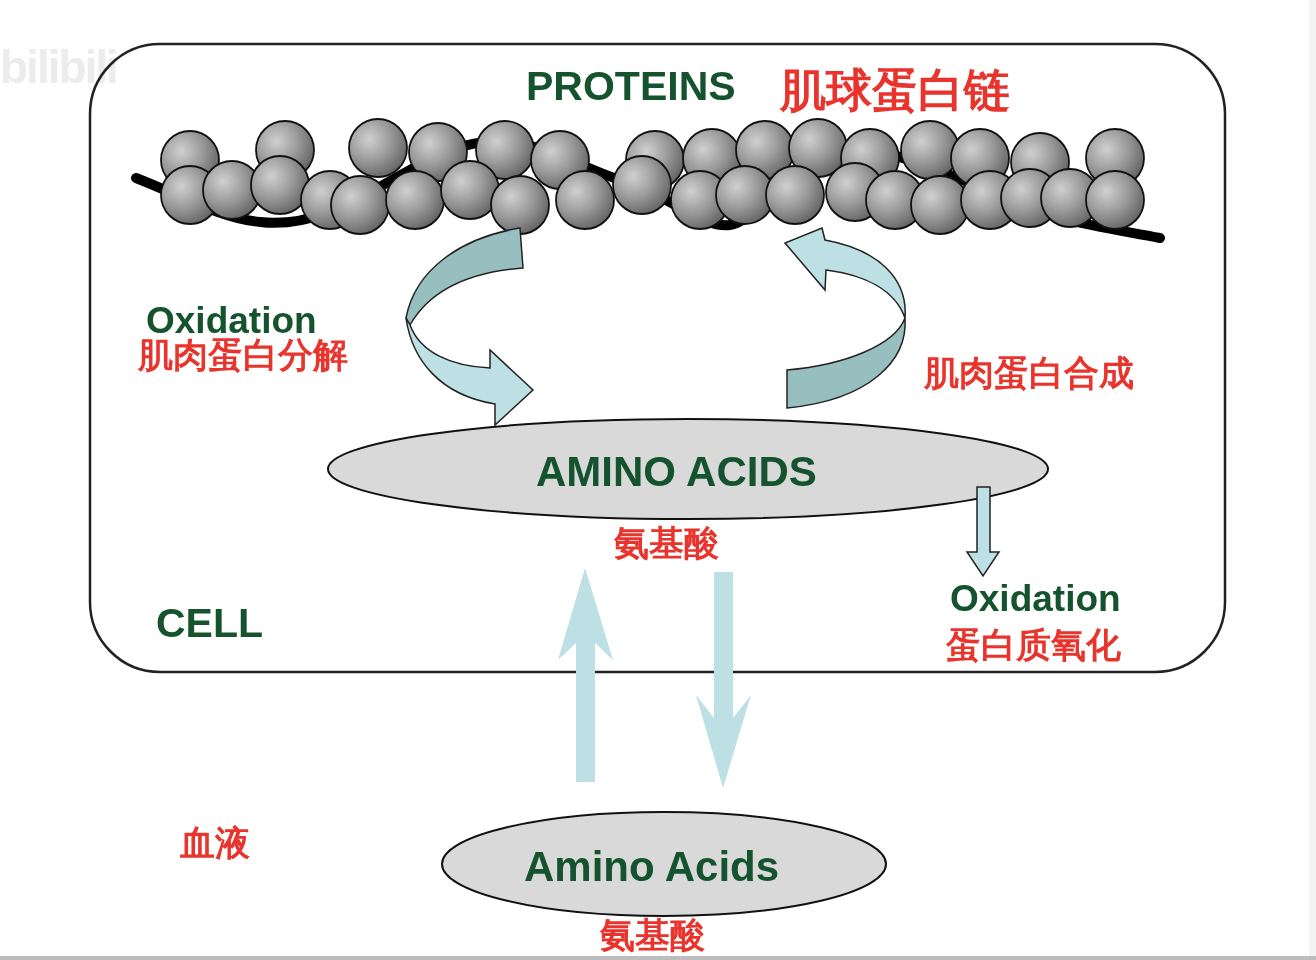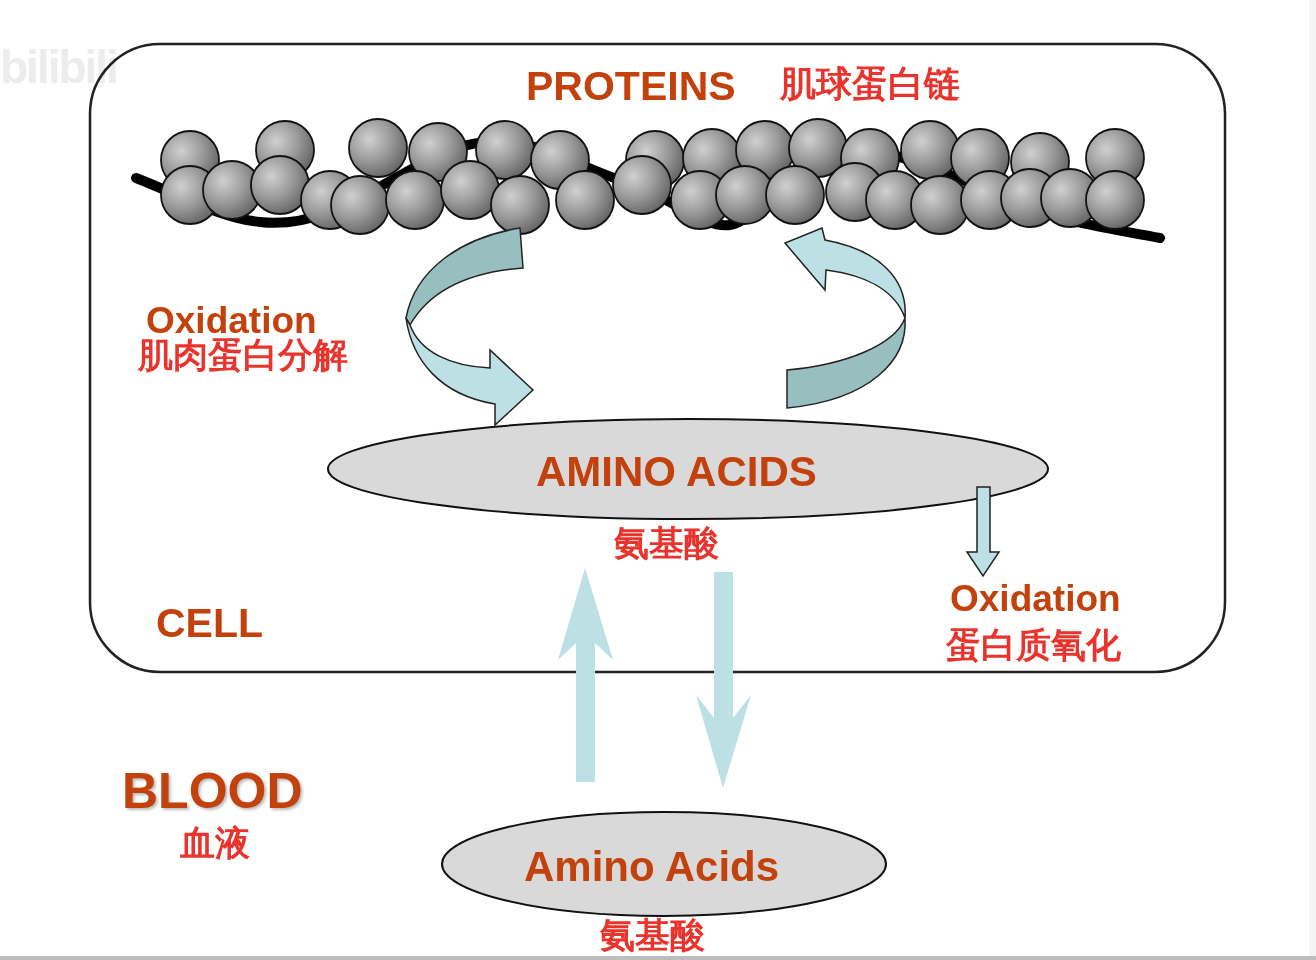--- a/index.html
+++ b/index.html
@@ -7,21 +7,21 @@
     width: 1316px; height: 960px; overflow: hidden;
     background: #ffffff;
     font-family: "Liberation Sans", "DejaVu Sans", sans-serif;
     position: relative;
   }
   #stage { position: absolute; left: 0; top: 0; width: 1316px; height: 960px; }
   .label {
     position: absolute; white-space: nowrap; font-weight: bold;
     font-family: "Liberation Sans", "DejaVu Sans", sans-serif;
   }
-  .en { color: #c2410c; }
+  .en { color: #14532d; }
   .zh { color: #e8342c; font-family: "DejaVu Sans", "Liberation Sans", sans-serif; }
   .watermark {
     position: absolute; left: 0; top: 40px; font-size: 46px; font-weight: bold;
     color: #ececec; font-family: "Liberation Sans", sans-serif; letter-spacing: -2px;
   }
   .bottom-rule { position: absolute; left: 0; top: 956px; width: 1316px; height: 4px; background: #bdbdbd; }
   .right-rule { position: absolute; left: 1309px; top: 0; width: 7px; height: 960px; background: #f4f4f4; }
 </style>
 </head>
 <body>
@@ -96,35 +96,35 @@
     <path d="M977,487 L990,487 L990,552 L999,552 L983,576 L967,552 L977,552 Z" fill="#bde0e4" stroke="#222" stroke-width="1.5"></path>
 
     <path d="M576,782 L576,643 L558,660 L585,568 L613,660 L595,643 L595,782 Z" fill="#bde0e4"></path>
 
     <path d="M714,572 L733,572 L733,718 L751,695 L723,788 L696,695 L714,718 Z" fill="#bde0e4"></path>
 
     <ellipse cx="664" cy="864" rx="222" ry="52" fill="#d9d9d9" stroke="#111" stroke-width="2"></ellipse>
   </svg>
 
   <span class="label en" style="left:526px;top:63px;font-size:41px;">PROTEINS</span>
-  <span class="label zh" style="left:780px;top:60px;font-size:36px;">肌球蛋白链</span>
+  <span class="label zh" style="left:780px;top:60px;font-size:46px;">肌球蛋白链</span>
 
   <span class="label en" style="left:146px;top:300px;font-size:37px;">Oxidation</span>
   <span class="label zh" style="left:138px;top:332px;font-size:35px;">肌肉蛋白分解</span>
 
+  <span class="label zh" style="left:924px;top:350px;font-size:35px;">肌肉蛋白合成</span>
 
   <span class="label en" style="left:536px;top:448px;font-size:42px;">AMINO ACIDS</span>
   <span class="label zh" style="left:614px;top:520px;font-size:35px;">氨基酸</span>
 
   <span class="label en" style="left:950px;top:578px;font-size:37px;">Oxidation</span>
   <span class="label zh" style="left:946px;top:622px;font-size:35px;">蛋白质氧化</span>
 
   <span class="label en" style="left:112px;top:600px;font-size:41px;margin-left:44px;">CELL</span>
 
-  <span class="label en" style="left:122px;top:762px;font-size:50px;text-shadow:2px 2px 3px #bbb;">BLOOD</span>
   <span class="label zh" style="left:180px;top:820px;font-size:35px;font-family:Liberation Serif, serif;">血液</span>
 
   <span class="label en" style="left:524px;top:843px;font-size:42px;">Amino Acids</span>
   <span class="label zh" style="left:600px;top:912px;font-size:35px;">氨基酸</span>
 
   <div class="right-rule"></div>
   <div class="bottom-rule"></div>
 </div>
 
 </body></html>

